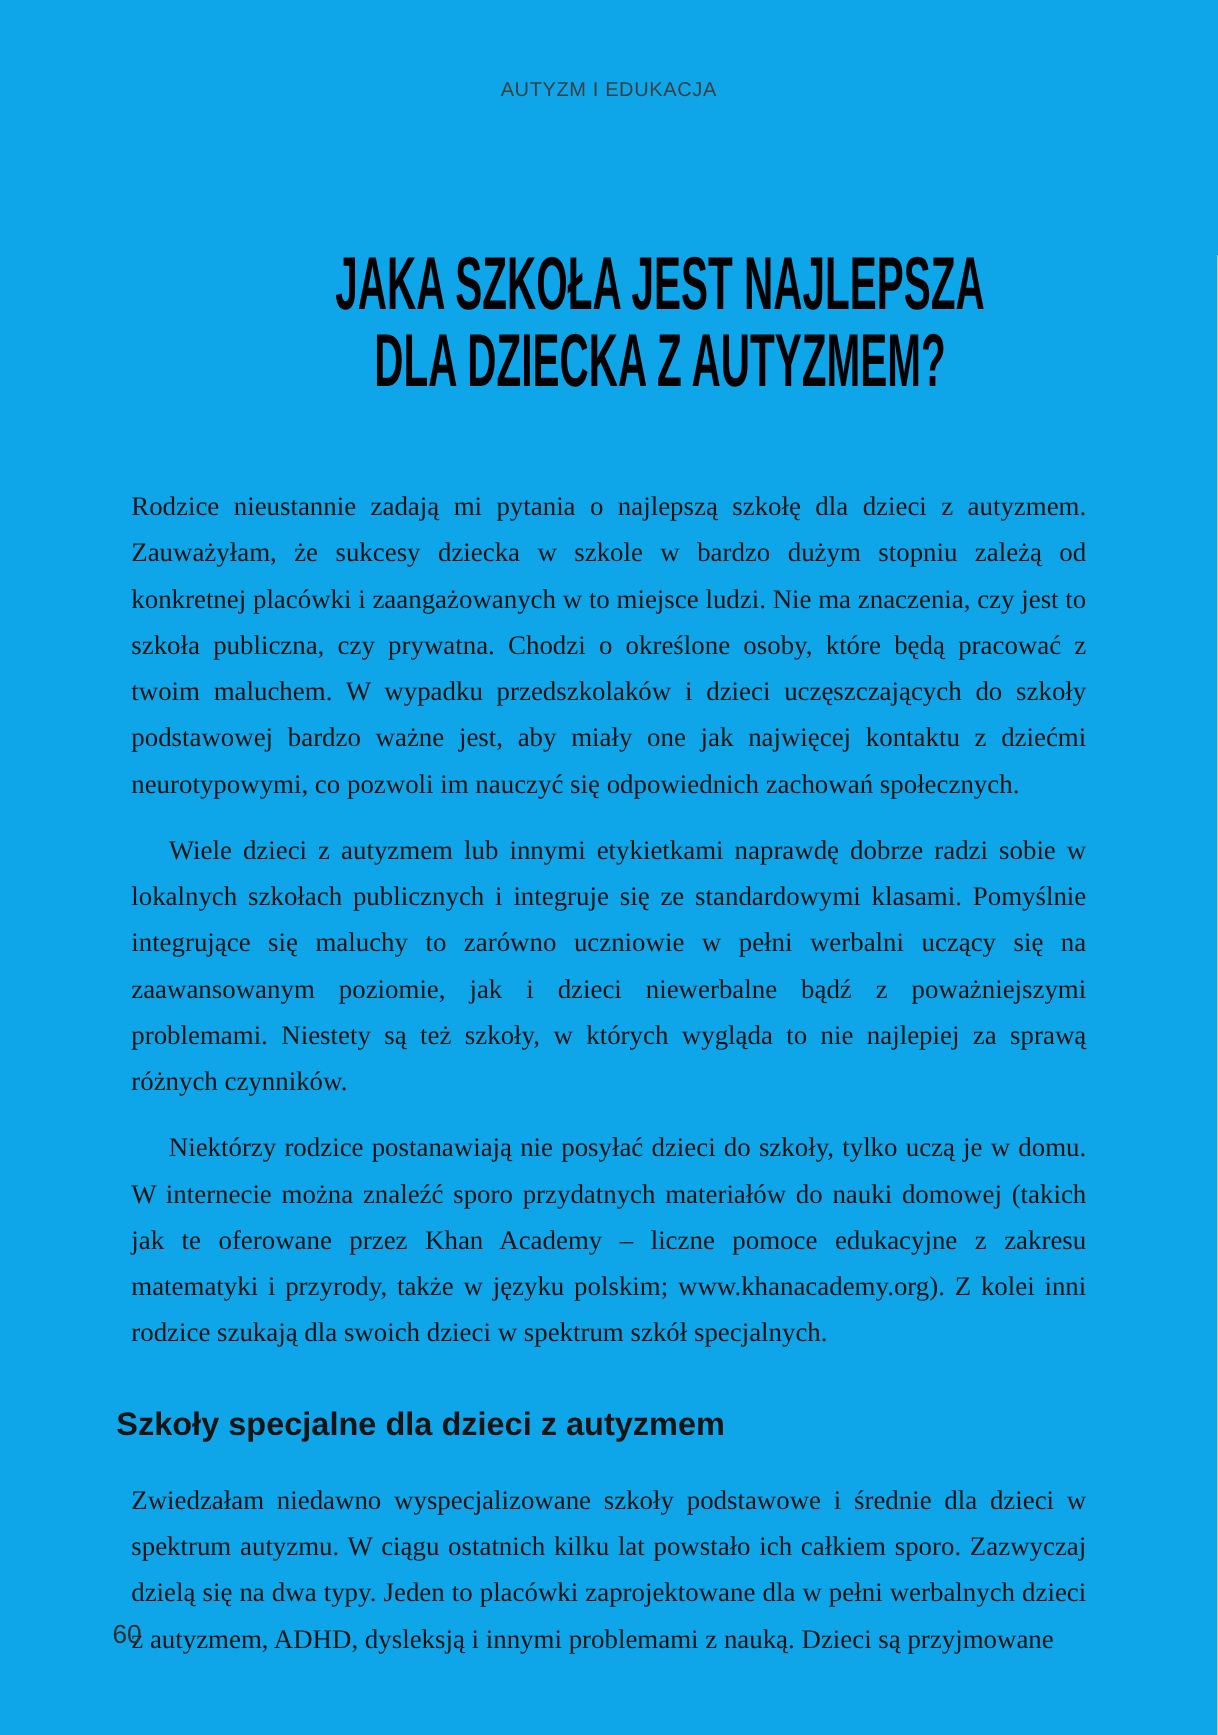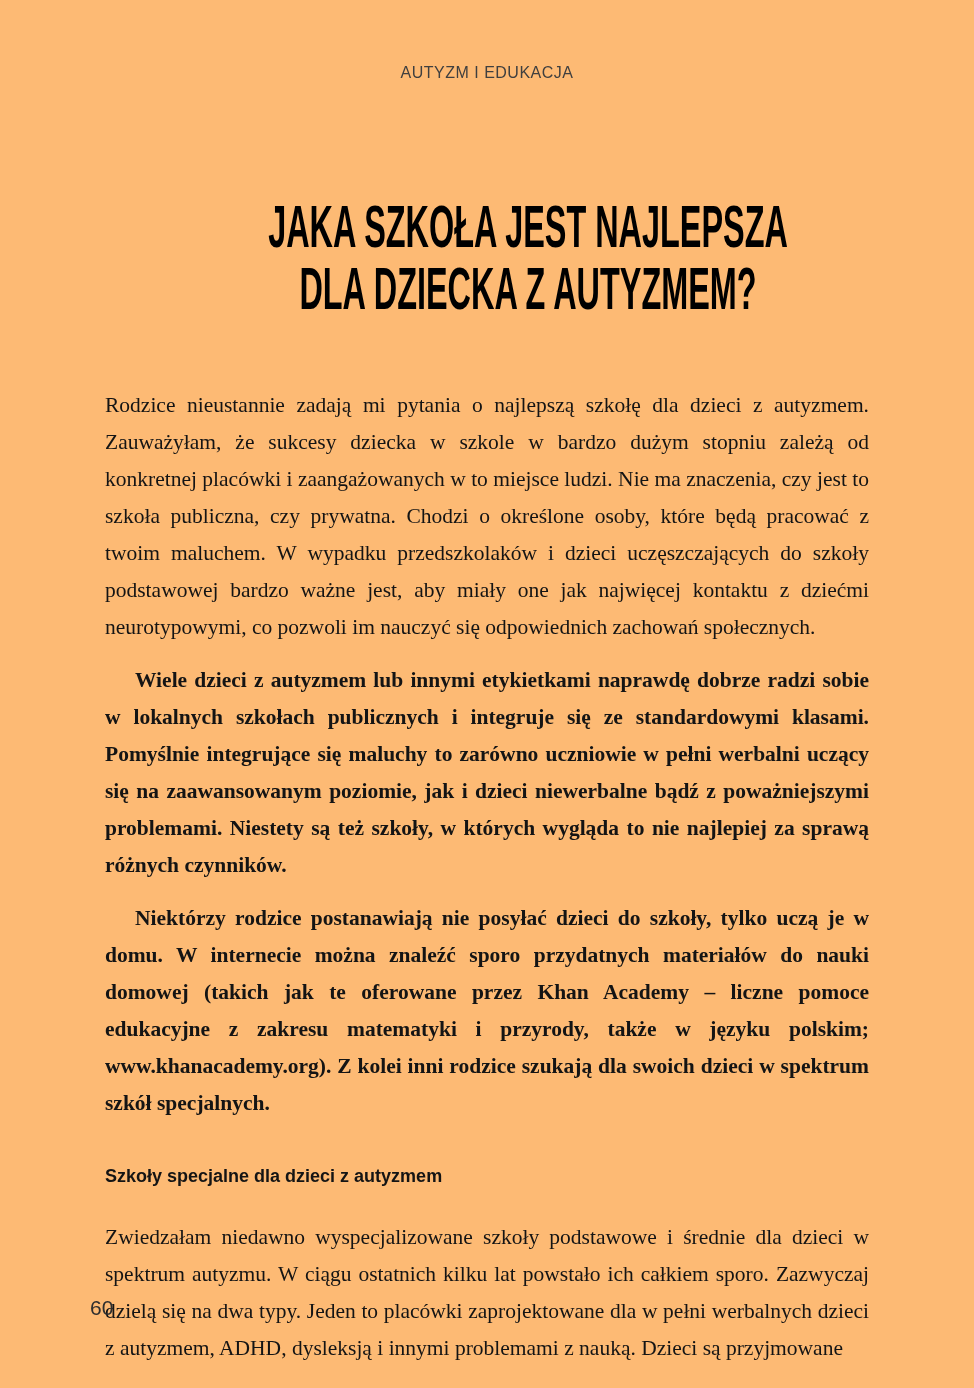--- a/index.html
+++ b/index.html
@@ -4,21 +4,21 @@
 <style>
   html, body {
     margin: 0;
     padding: 0;
     background: #ffffff;
   }
   .page {
     position: relative;
     width: 974px;
     height: 1388px;
-    background: #fdba74;
+    background: #0ea5e9;
     overflow: hidden;
     font-family: "Liberation Serif", serif;
     color: #141414;
   }
   .running-head {
     position: absolute;
     top: 64px;
     left: 0;
     width: 100%;
     text-align: center;
@@ -58,28 +58,27 @@
     line-height: 37px;
     text-align: justify;
     hyphens: none;
   }
   .body-text p {
     margin: 16px;
     padding: 0;
   }
   .body-text p.indent {
     text-indent: 30px;
-    font-weight: bold;
   }
   .subheading {
-    margin: 38px 0 27px 16px;
+    margin: 38px 0 27px 4px;
     padding: 0;
     font-family: "Liberation Sans", sans-serif;
     font-weight: bold;
-    font-size: 18px;
+    font-size: 26px;
     line-height: 32px;
     color: #141414;
     text-align: left;
     text-indent: 0;
   }
   .page-number {
     position: absolute;
     left: 90px;
     top: 1296px;
     font-family: "Liberation Sans", sans-serif;

